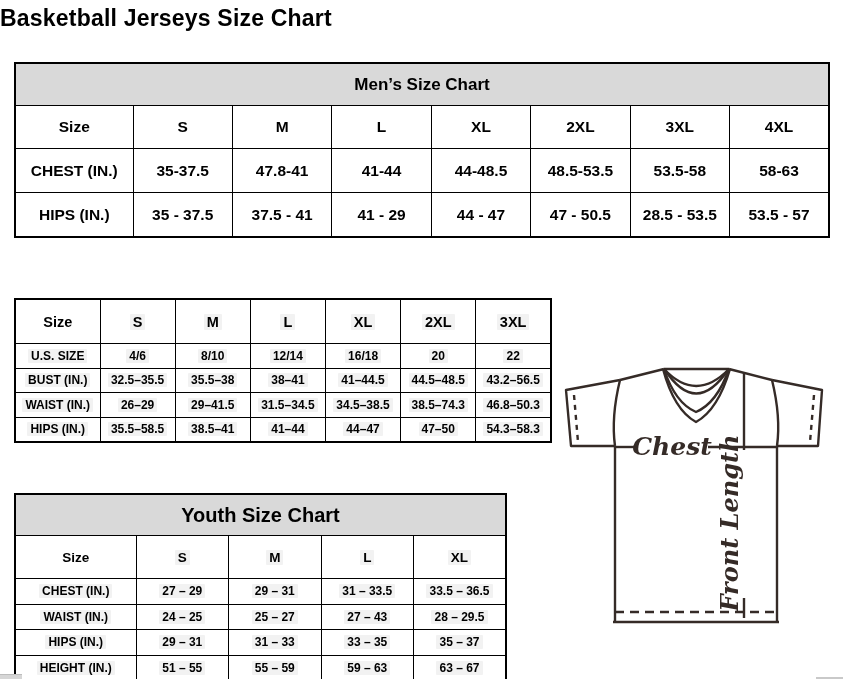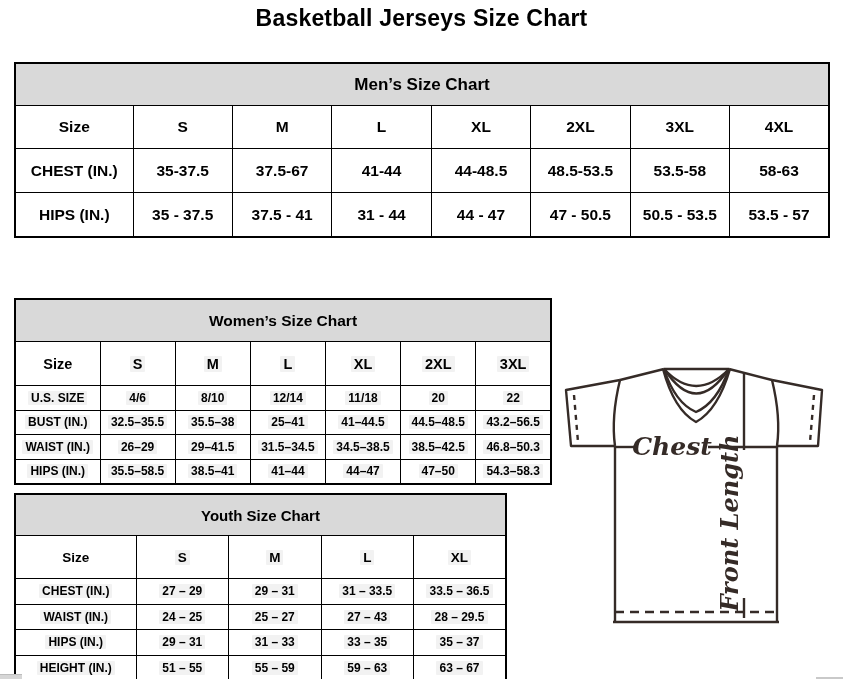--- a/index.html
+++ b/index.html
@@ -1,21 +1,21 @@
 <!DOCTYPE html>
 <html style="--header-bg: #d9d9d9; --border: #000000; --diagram-stroke: #352b27;"><head>
 <meta charset="utf-8">
 <style>
   html,body{margin:0;padding:0;}
   body{
     width:843px;height:679px;position:relative;overflow:hidden;
     background:#ffffff;font-family:"Liberation Sans",sans-serif;color:#000;
   }
   #title{
-    position:absolute;top:5px;left:0;width:100%;text-align:center;
+    position:absolute;top:5px;left:0;width:100%;text-align:left;
     font-size:23px;font-weight:bold;margin:0;letter-spacing:0.2px;
   }
   table.sizes-table{
     position:absolute;border-collapse:collapse;table-layout:fixed;
     border:2px solid var(--border,#000);background:#fff;
   }
   table.sizes-table td{
     border:1px solid var(--border,#000);text-align:center;vertical-align:middle;
     font-weight:bold;padding:0;white-space:nowrap;
   }
@@ -27,21 +27,21 @@
   .mens .data-row td{height:43px;font-size:15.5px;}
   .mens col.c0{width:118px;}
   
   .womens{left:14px;top:298px;width:538px;}
   .womens .band td{height:41px;font-size:15.5px;}
   .womens .size-row td{height:43px;font-size:14.5px;}
   .womens .data-row td{height:23.5px;font-size:12px;}
   .womens col.c0{width:85px;}
   
   .youth{left:14px;top:493px;width:493px;}
-  .youth .band td{height:40px;font-size:15px;}
+  .youth .band td{height:40px;font-size:20px;}
   .youth .size-row td{height:42px;font-size:13.5px;}
   .youth .data-row td{height:24.5px;font-size:12px;}
   .youth col.c0{width:121px;}
   
   .hl{background:#f2f2f2;padding:0 3px;border-radius:1px;}
   
   #jersey{position:absolute;left:555px;top:355px;width:280px;height:272px;}
   #jersey path, #jersey line{
     fill:none;stroke:var(--diagram-stroke,#352b27);stroke-width:2.4;stroke-linejoin:round;
   }
@@ -81,88 +81,85 @@
     <td>M</td>
     <td>L</td>
     <td>XL</td>
     <td>2XL</td>
     <td>3XL</td>
     <td>4XL</td>
   </tr>
   <tr class="data-row">
     <td>CHEST (IN.)</td>
     <td>35-37.5</td>
-    <td>37.5-67</td>
+    <td>47.8-41</td>
     <td>41-44</td>
     <td>44-48.5</td>
     <td>48.5-53.5</td>
     <td>53.5-58</td>
     <td>58-63</td>
   </tr>
   <tr class="data-row">
     <td>HIPS (IN.)</td>
     <td>35 - 37.5</td>
     <td>37.5 - 41</td>
-    <td>31 - 44</td>
+    <td>41 - 29</td>
     <td>44 - 47</td>
     <td>47 - 50.5</td>
-    <td>50.5 - 53.5</td>
+    <td>28.5 - 53.5</td>
     <td>53.5 - 57</td>
   </tr>
 </tbody>
   </table>
 
 <table class="sizes-table womens">
   <colgroup>
       <col class="c0">
       <col>
       <col>
       <col>
       <col>
       <col>
       <col>
     </colgroup>
   <tbody>
-      <tr class="band">
-    <td colspan="7">Women’s Size Chart</td>
-  </tr>
   <tr class="size-row">
     <td>Size</td>
     <td><span class="hl">S</span></td>
     <td><span class="hl">M</span></td>
     <td><span class="hl">L</span></td>
     <td><span class="hl">XL</span></td>
     <td><span class="hl">2XL</span></td>
     <td><span class="hl">3XL</span></td>
   </tr>
   <tr class="data-row">
     <td><span class="hl">U.S. SIZE</span></td>
     <td><span class="hl">4/6</span></td>
     <td><span class="hl">8/10</span></td>
     <td><span class="hl">12/14</span></td>
-    <td><span class="hl">11/18</span></td>
+    <td><span class="hl">16/18</span></td>
     <td><span class="hl">20</span></td>
     <td><span class="hl">22</span></td>
   </tr>
   <tr class="data-row">
     <td><span class="hl">BUST (IN.)</span></td>
     <td><span class="hl">32.5–35.5</span></td>
     <td><span class="hl">35.5–38</span></td>
-    <td><span class="hl">25–41</span></td>
+    <td><span class="hl">38–41</span></td>
     <td><span class="hl">41–44.5</span></td>
     <td><span class="hl">44.5–48.5</span></td>
     <td><span class="hl">43.2–56.5</span></td>
   </tr>
   <tr class="data-row">
     <td><span class="hl">WAIST (IN.)</span></td>
     <td><span class="hl">26–29</span></td>
     <td><span class="hl">29–41.5</span></td>
     <td><span class="hl">31.5–34.5</span></td>
     <td><span class="hl">34.5–38.5</span></td>
-    <td><span class="hl">38.5–42.5</span></td>
+    <td><span class="hl">38.5–74.3</span></td>
     <td><span class="hl">46.8–50.3</span></td>
   </tr>
   <tr class="data-row">
     <td><span class="hl">HIPS (IN.)</span></td>
     <td><span class="hl">35.5–58.5</span></td>
     <td><span class="hl">38.5–41</span></td>
     <td><span class="hl">41–44</span></td>
     <td><span class="hl">44–47</span></td>
     <td><span class="hl">47–50</span></td>
     <td><span class="hl">54.3–58.3</span></td>

